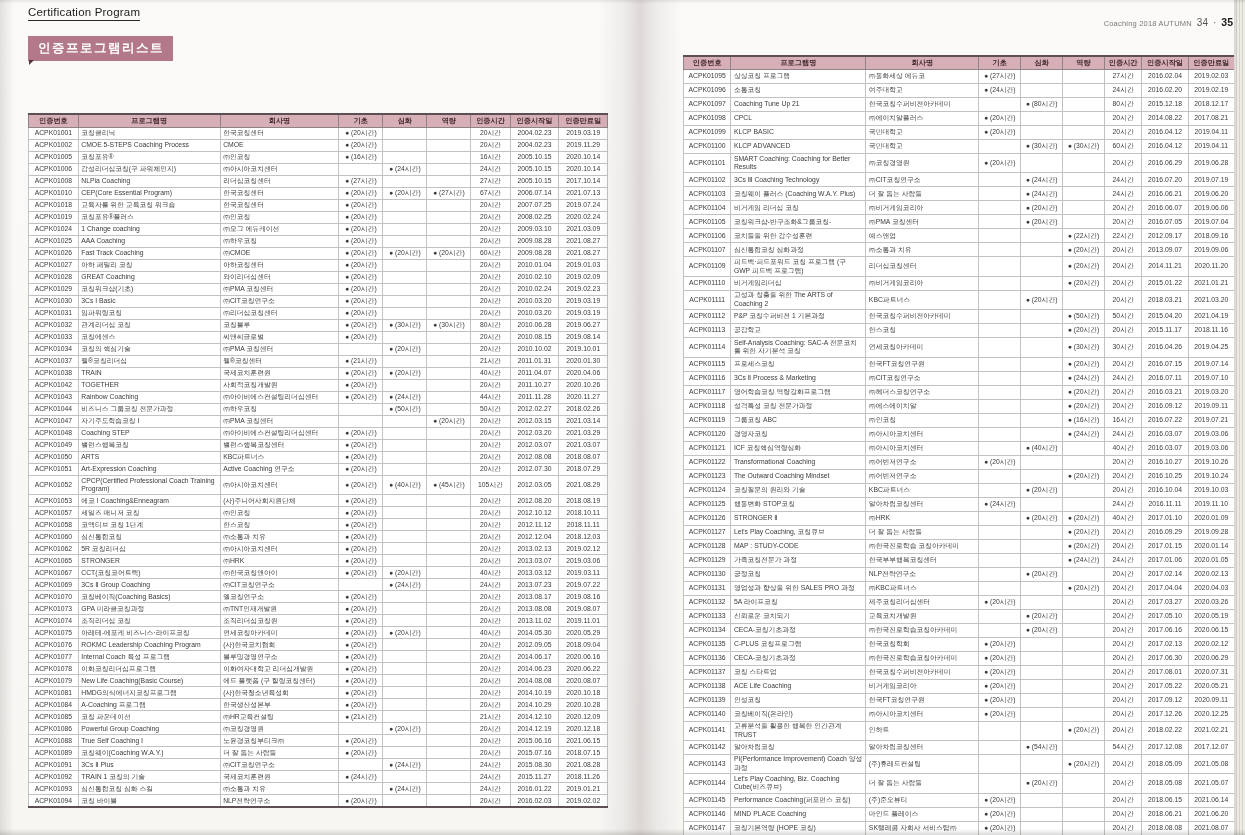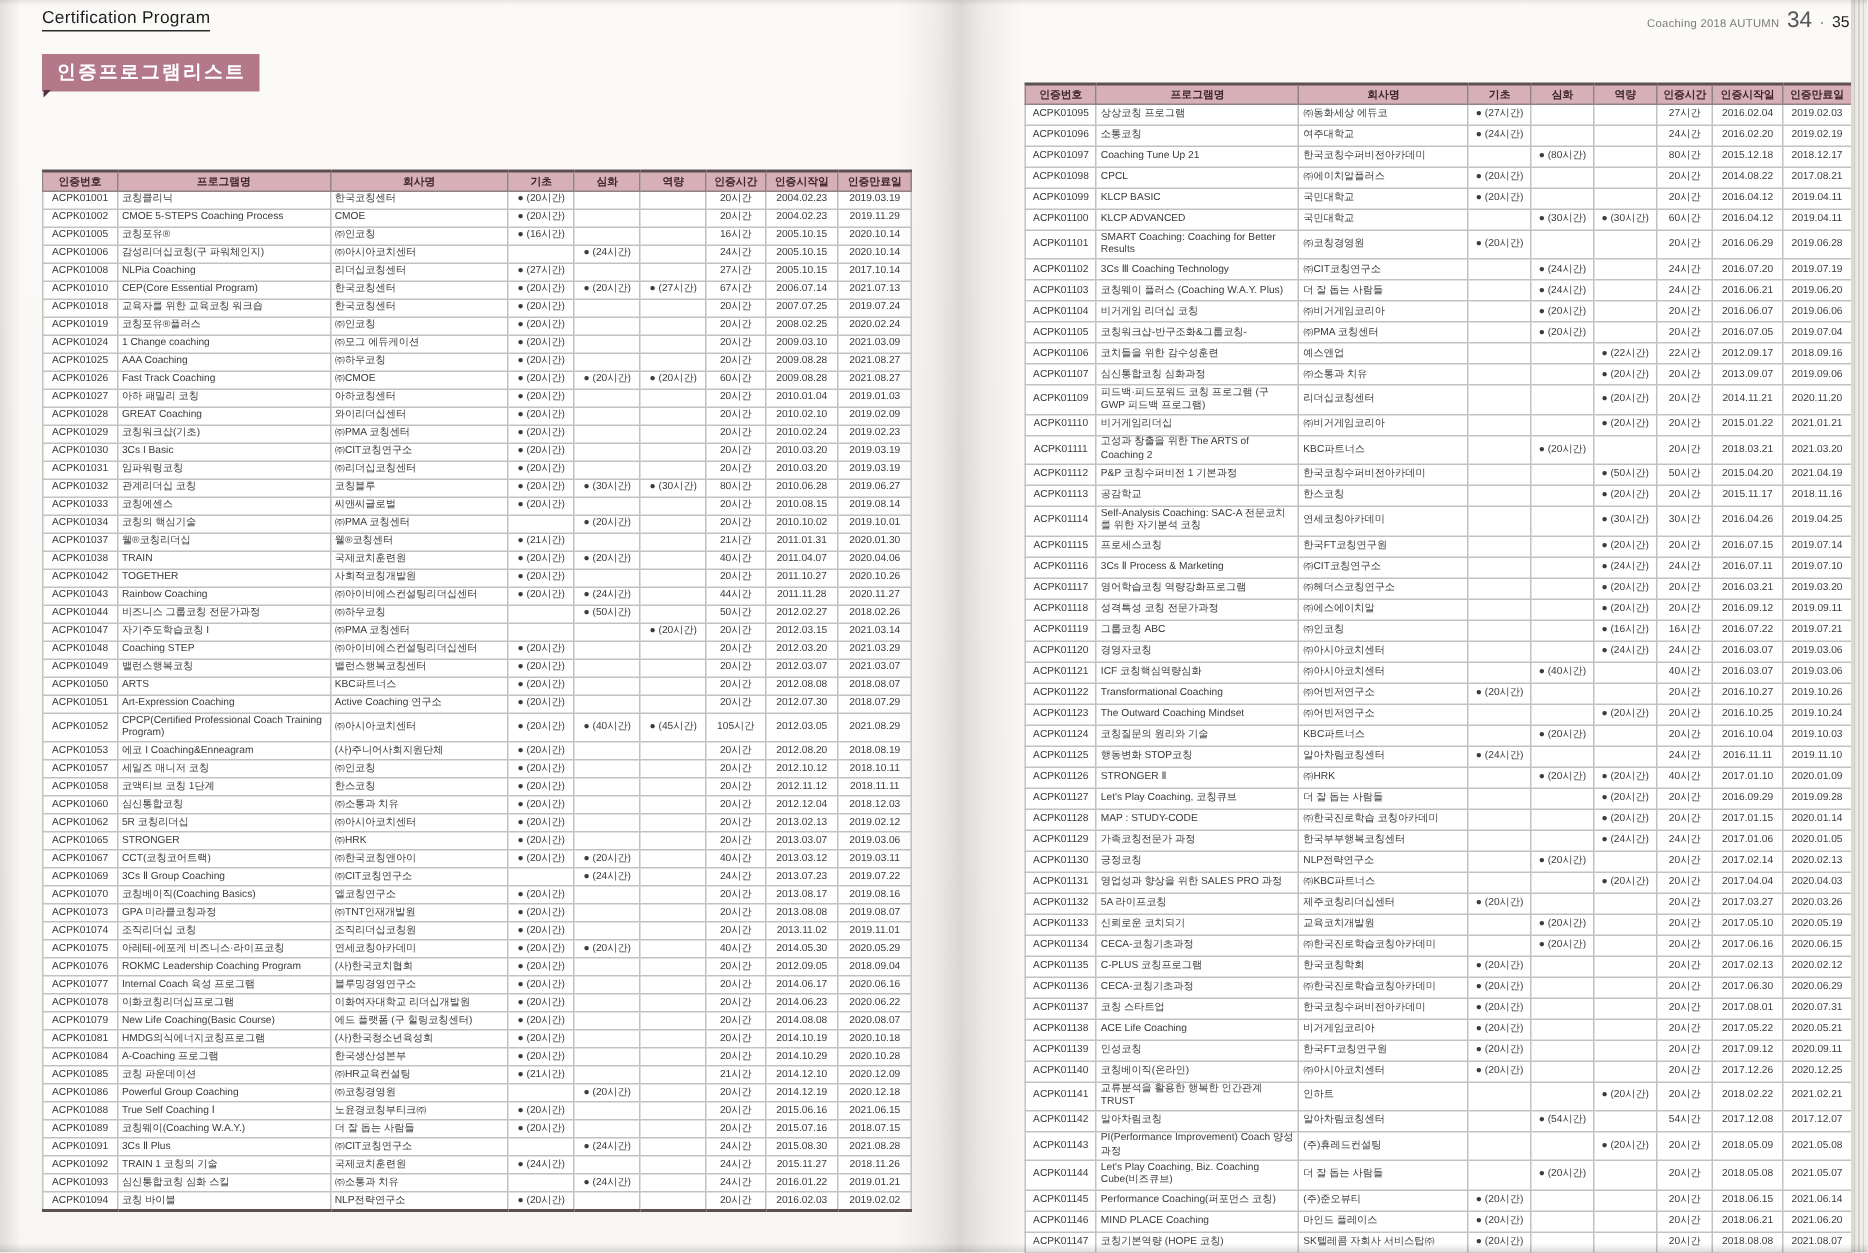--- a/index.html
+++ b/index.html
@@ -34,25 +34,25 @@
   .ribbon{position:absolute;left:28px;top:36px;height:25px;display:flex;align-items:flex-start;}
   .ribbon-rect{
     background:var(--ribbon,#b3798a);color:#fff;font-size:12.5px;font-weight:bold;
     letter-spacing:1.5px;line-height:25px;padding:0 9px 0 10px;white-space:nowrap;
   }
   .ribbon-arrow{width:15px;margin-left:2px;background:var(--ribbon,#b3798a);
     clip-path:polygon(100% 0,6% 50%,100% 100%);}
   .ribbon-fold{position:absolute;left:1px;bottom:-4px;width:0;height:0;
     border-top:5px solid #50333c;border-right:5px solid transparent;}
 
-  .meta{position:absolute;right:12px;top:5px;display:flex;align-items:baseline;gap:5px;}
+  .meta{position:absolute;right:12px;top:16px;display:flex;align-items:baseline;gap:5px;}
   .meta .mag{font-size:7.5px;color:#7a7a7a;letter-spacing:0.2px;}
-  .meta .pnum{font-size:15px;color:#555;}
+  .meta .pnum{font-size:10px;color:#555;}
   .meta .psep{font-size:10px;color:#555;}
-  .meta .pnum-bold{font-size:10.5px;color:#1c1c1c;font-weight:normal;}
+  .meta .pnum-bold{font-size:10.5px;color:#1c1c1c;font-weight:bold;}
 
   table.cert{border-collapse:collapse;table-layout:fixed;background:#fff;}
   table.cert th{
     background:var(--table_header_bg,#d7afb7);color:#3e262c;font-weight:bold;
     font-size:7.2px;padding:1px 1px;border:1px solid #8f8387;
     border-top:2px solid #5c5054;text-align:center;
   }
   table.cert td{
     border:1px solid #c2c2c2;padding:0.5px 2.5px;vertical-align:middle;
     font-size:6.8px;line-height:1.28;color:#3b3b3b;word-break:break-word;

